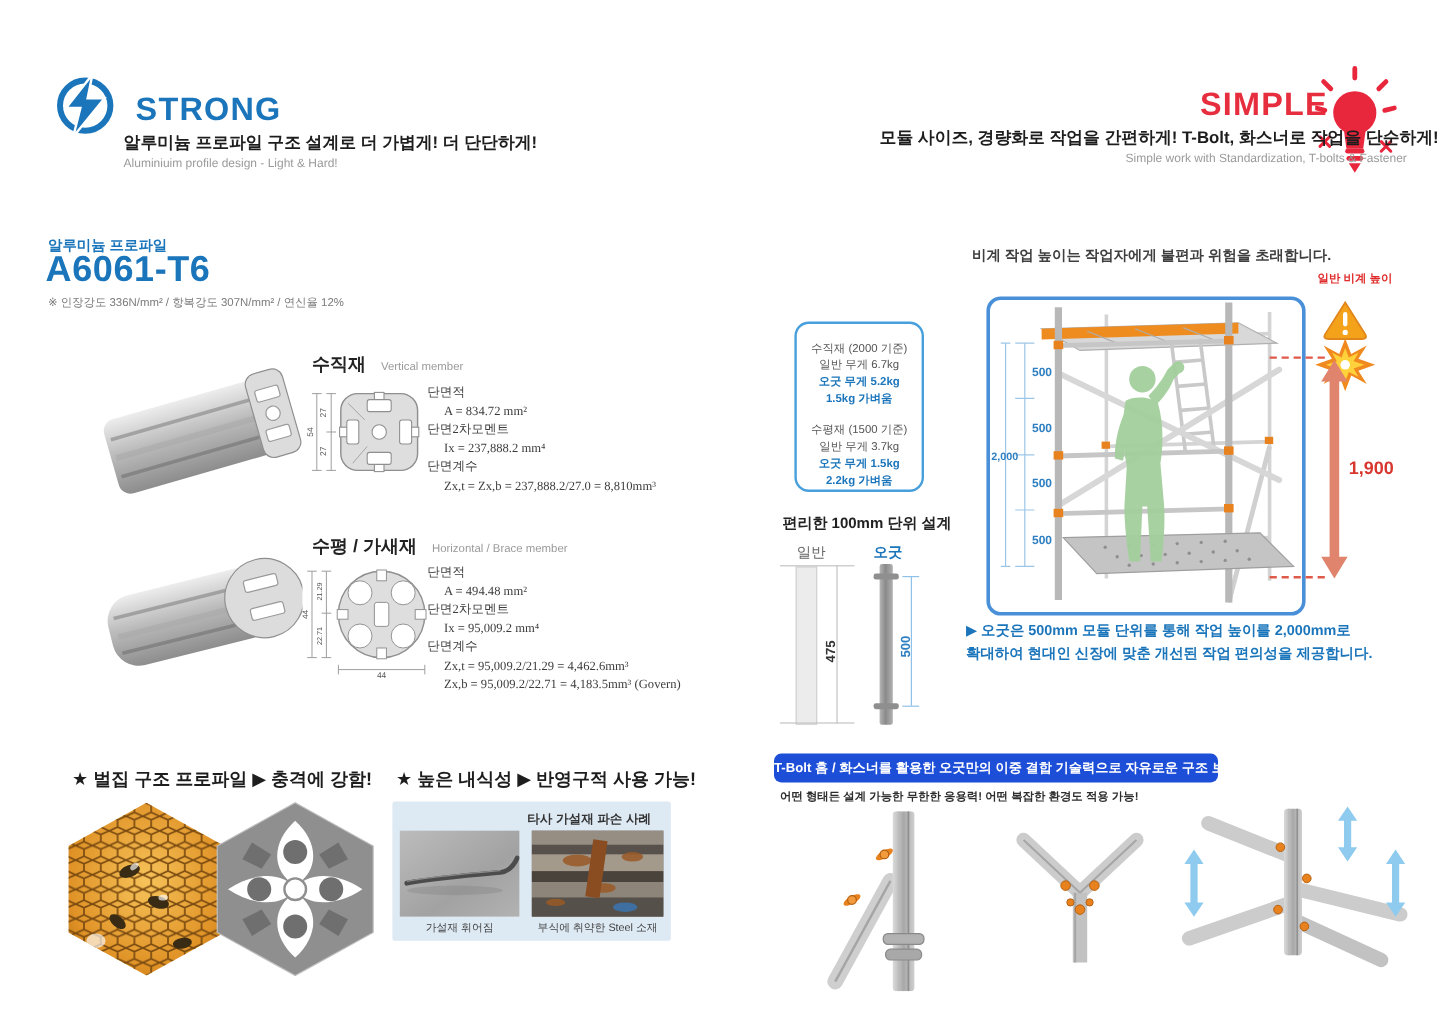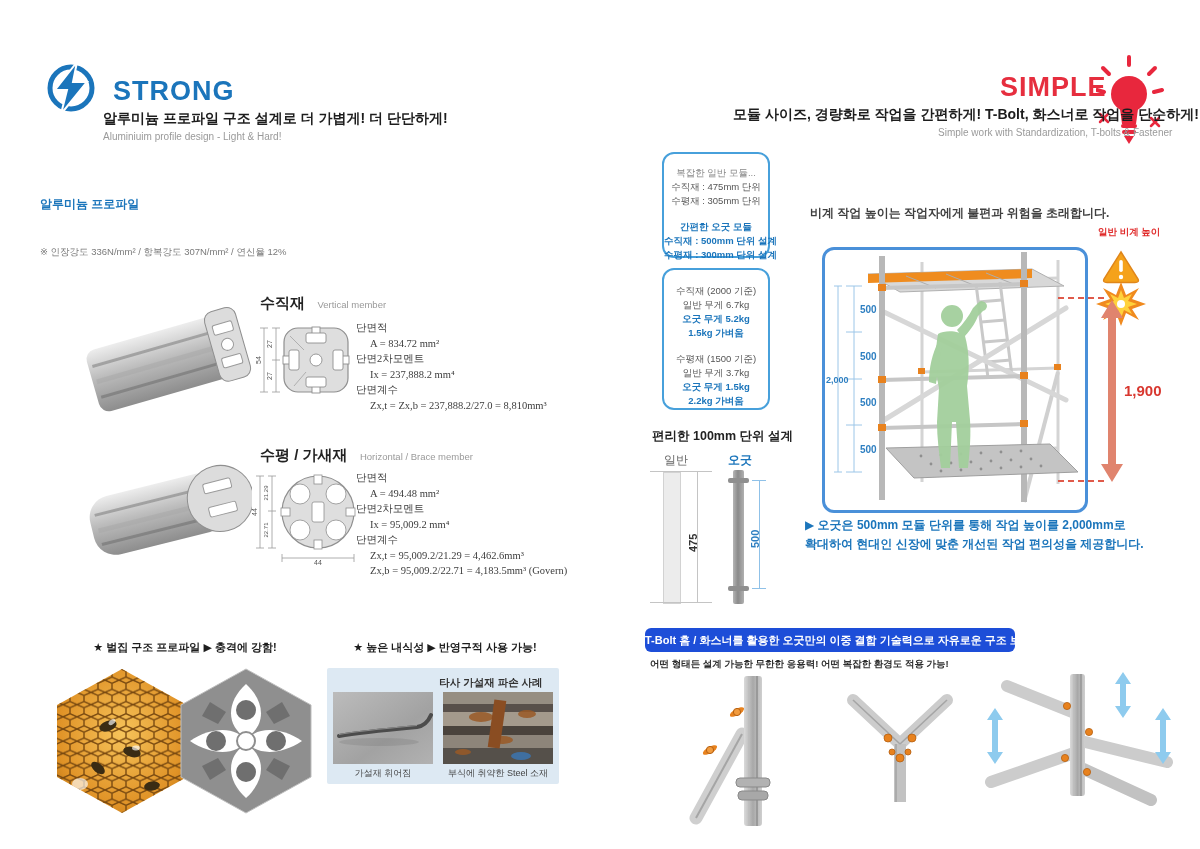--- a/index.html
+++ b/index.html
@@ -19,21 +19,21 @@
   
   .prod-label{font-size:12px;font-weight:bold;color:#1b75bb;}
   .prod-name{font-size:30px;font-weight:bold;color:#1b75bb;letter-spacing:.5px;}
   .prod-specs{font-size:9.5px;color:#7a7a7a;}
   
   .sec-title{font-size:15px;font-weight:bold;color:#222;}
   .sec-title-en{font-size:9.5px;color:#9a9a9a;font-weight:normal;margin-left:8px;}
   .calc{font-family:"Liberation Serif","DejaVu Serif",serif;font-size:10.5px;color:#3c3c3c;line-height:15.5px;}
   .calc .val{padding-left:14px;display:block;}
   
-  .feat-head{font-size:11px;font-weight:bold;color:#1d1d1d;}
+  .feat-head{font-size:15px;font-weight:bold;color:#1d1d1d;}
   .corr-box{background:#dde9f3;border-radius:2px;}
   .corr-title{font-size:10.5px;font-weight:bold;color:#333;margin-left:48px;}
   .corr-cap{font-size:9px;color:#444;}
   
   .mod-box{border:2px solid #47a0db;border-radius:12px;background:#fff;font-size:9.5px;line-height:14px;text-align:center;color:#555;}
   .mod-box .dim-t{color:#888;}
   .mod-box .bl{color:#1b75bb;font-weight:bold;}
   .unit-head{font-size:12.5px;font-weight:bold;color:#222;}
   .pole-label{font-size:12px;}
   .rot{transform:rotate(-90deg);transform-origin:left top;font-size:11px;font-weight:bold;white-space:nowrap;}
@@ -58,20 +58,21 @@
 
   <svg class="abs" style="left:44px;top:61px;" width="54" height="54" viewBox="0 0 54 54">
     <circle cx="27" cy="27" r="21" fill="none" stroke="#1b75bb" stroke-width="5"></circle>
     <polygon points="33,1 11,29 23,29 17,53 43,21 29,21" fill="#1b75bb" stroke="#fff" stroke-width="2"></polygon>
   </svg>
   <div class="abs big-title blue nowrap" style="left:113px;top:76px;">STRONG</div>
   <div class="abs tagline nowrap" style="left:103px;top:110px;"><span>알루미늄 프로파일 구조 설계로 더 </span><b>가볍게!</b><span> 더 </span><b>단단하게!</b></div>
   <div class="abs tagline-en nowrap" style="left:103px;top:131px;">Aluminiuim profile design - Light &amp; Hard!</div>
 
   <div class="abs prod-label nowrap" style="left:40px;top:196px;">알루미늄 프로파일</div>
+  <div class="abs prod-name nowrap" style="left:38px;top:208px;">A6061-T6</div>
   <div class="abs prod-specs nowrap" style="left:40px;top:246px;">※ 인장강도 336N/mm² / 항복강도 307N/mm² / 연신율 12%</div>
 
   <div class="abs nowrap" style="left:260px;top:294px;">
     <span class="sec-title">수직재</span>
     <span class="sec-title-en">Vertical member</span>
   </div>
 
   <svg class="abs" style="left:80px;top:300px;" width="172" height="124" viewBox="0 0 172 124">
     <defs>
       <linearGradient id="mg1" x1="0" y1="0" x2="0" y2="1">
@@ -314,29 +315,20 @@
     </g>
     <circle cx="33" cy="42" r="18" fill="#e8273d"></circle>
     <path d="M24,57 L42,57 L40,72 L26,72 Z" fill="#e8273d"></path>
     <rect x="25" y="72" width="16" height="4" rx="2" fill="#e8273d"></rect>
     <rect x="26" y="78" width="14" height="4" rx="2" fill="#e8273d"></rect>
     <path d="M28,84 L38,84 L33,92 Z" fill="#e8273d"></path>
   </svg>
   <div class="abs tagline nowrap" style="left:733px;top:106px;">모듈 사이즈, 경량화로 작업을 간편하게! T-Bolt, 화스너로 작업을 단순하게!</div>
   <div class="abs tagline-en nowrap" style="left:938px;top:127px;width:160px;text-align:right;">Simple work with Standardization, T-bolts &amp; Fastener</div>
 
-  <div class="abs mod-box" style="left:662px;top:152px;width:104px;height:90px;padding-top:12px;">
-    <div class="dim-t nowrap">복잡한 일반 모듈...</div>
-    <div class="nowrap">수직재 : 475mm 단위</div>
-    <div class="nowrap">수평재 : 305mm 단위</div>
-    <div style="height:12px;"></div>
-    <div class="bl nowrap">간편한 오굿 모듈</div>
-    <div class="bl nowrap">수직재 : 500mm 단위 설계</div>
-    <div class="bl nowrap">수평재 : 300mm 단위 설계</div>
-  </div>
 
   <div class="abs mod-box" style="left:662px;top:268px;width:104px;height:124px;padding-top:14px;">
     <div class="nowrap">수직재 (2000 기준)</div>
     <div class="nowrap">일반 무게 6.7kg</div>
     <div class="bl nowrap">오굿 무게 5.2kg</div>
     <div class="bl nowrap">1.5kg 가벼움</div>
     <div style="height:12px;"></div>
     <div class="nowrap">수평재 (1500 기준)</div>
     <div class="nowrap">일반 무게 3.7kg</div>
     <div class="bl nowrap">오굿 무게 1.5kg</div>

